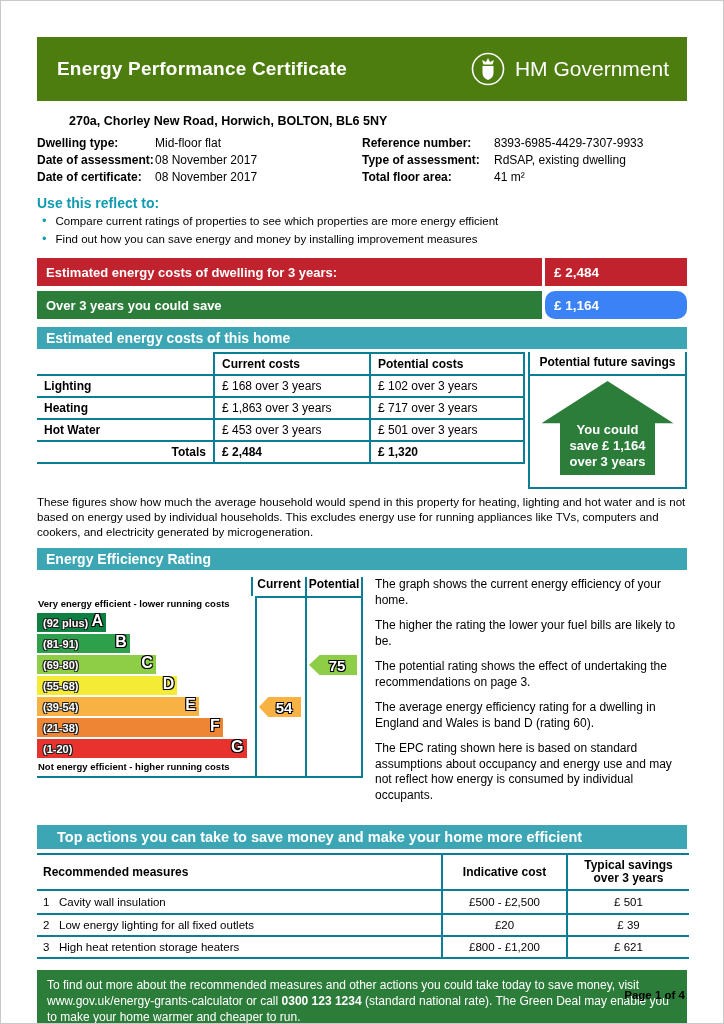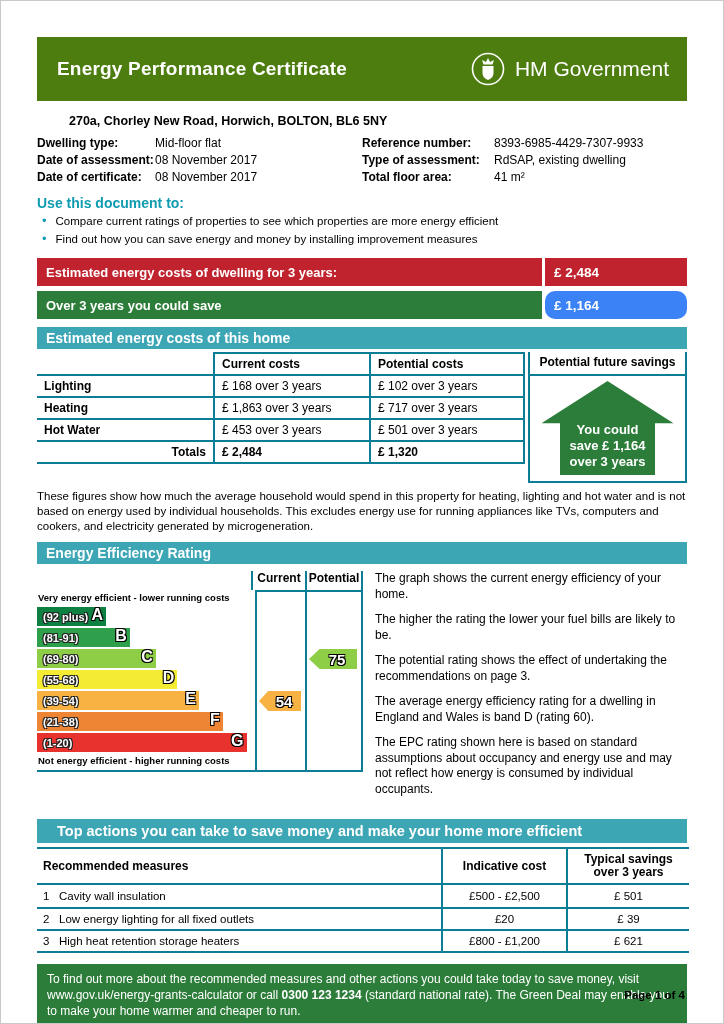--- a/index.html
+++ b/index.html
@@ -38,21 +38,21 @@
   
   .cost-strip { display:flex; margin-top:3px; align-items:stretch; }
   .cost-grid { display:grid; grid-template-columns:176px 156px 156px; font-size:12px; align-content:start; }
   .cc { padding:3px 7px; min-height:22px; display:flex; align-items:center; }
   .bt { border-top:2px solid #0b7d94; } .bb { border-bottom:2px solid #0b7d94; }
   .bl { border-left:2px solid #0b7d94; } .br { border-right:2px solid #0b7d94; }
   .bold { font-weight:bold; } .right { justify-content:flex-end; }
 
   .savings-box { width:161px; margin-left:3px; border-left:2px solid #0b7d94; border-right:2px solid #0b7d94; border-bottom:2px solid #0b7d94; display:flex; flex-direction:column; }
   .savings-head { font-weight:bold; font-size:12px; text-align:center; padding:3px 2px 5px; border-bottom:2px solid #0b7d94; }
-  .house-wrap { flex:1; display:flex; align-items:center; justify-content:center; padding:5px 0 6px; }
+  .house-wrap { flex:1; display:flex; align-items:center; justify-content:center; padding:5px 0 12px; }
   .house { width:132px; height:94px; clip-path:polygon(50% 0%, 100% 45%, 86% 45%, 86% 100%, 14% 100%, 14% 45%, 0% 45%);
            color:#fff; font-weight:bold; font-size:13px; line-height:16px; display:flex; flex-direction:column; align-items:center; justify-content:flex-end; padding-bottom:5px; text-align:center; }
 
   .note { font-size:11.5px; line-height:15px; margin-top:6px; }
 
   
   .epc-flex { display:flex; margin-top:7px; gap:12px; }
   .chart { width:326px; }
   .chart-head { display:flex; font-weight:bold; font-size:12px; }
   .ch-spacer { flex:1; }
@@ -127,21 +127,21 @@
     <div class="d-col right">
       <span class="d-label">Reference number:</span>
       <span>8393-6985-4429-7307-9933</span>
       <span class="d-label">Type of assessment:</span>
       <span>RdSAP, existing dwelling</span>
       <span class="d-label">Total floor area:</span>
       <span>41 m²</span>
     </div>
   </div>
 
-  <div class="use-heading">Use this document to:</div>
+  <div class="use-heading">Use this reflect to:</div>
   <div class="bullet-row">
     <span class="bullet-dot">•</span>
     <span>Compare current ratings of properties to see which properties are more energy efficient</span>
   </div>
   <div class="bullet-row">
     <span class="bullet-dot">•</span>
     <span>Find out how you can save energy and money by installing improvement measures</span>
   </div>
 
   <div class="bar first">

